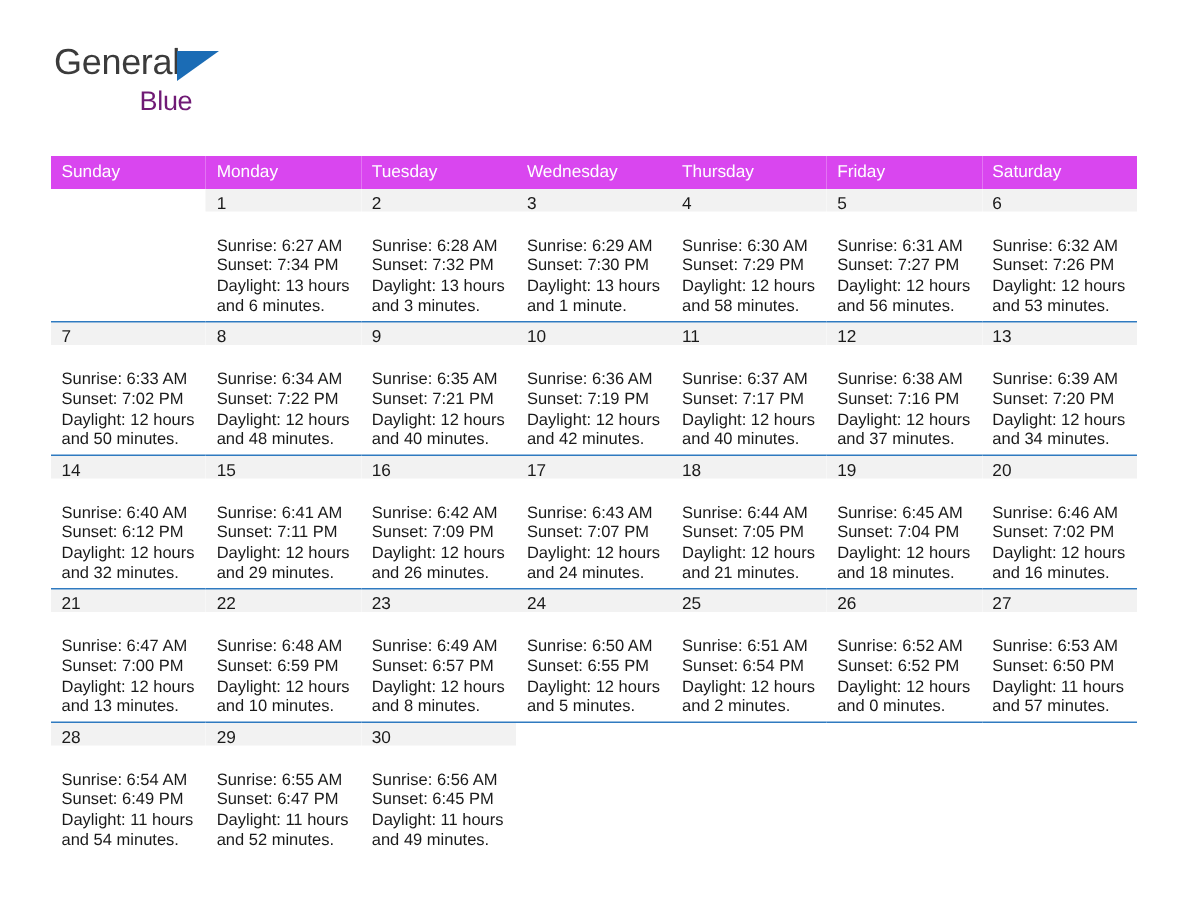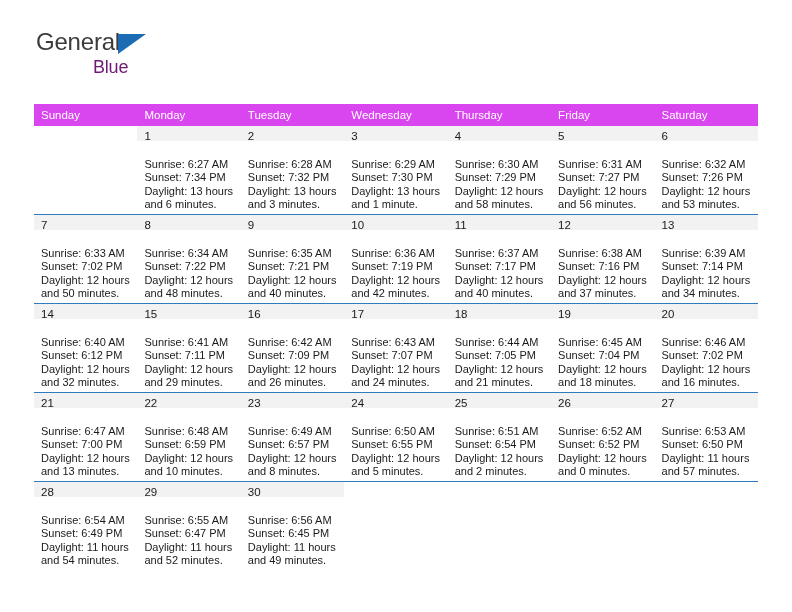--- a/index.html
+++ b/index.html
@@ -318,21 +318,21 @@
             <div>Daylight: 12 hours</div>
             <div>and 37 minutes.</div>
           </div>
             </div>
           </td>
         <td>
             <div class="cell-inner">
           <div class="day-num">13</div>
           <div class="day-lines">
             <div>Sunrise: 6:39 AM</div>
-            <div>Sunset: 7:14 PM</div>
+            <div>Sunset: 7:20 PM</div>
             <div>Daylight: 12 hours</div>
             <div>and 34 minutes.</div>
           </div>
             </div>
           </td>
       </tr>
 
       <tr class="week-row">
         <td>
             <div class="cell-inner">

